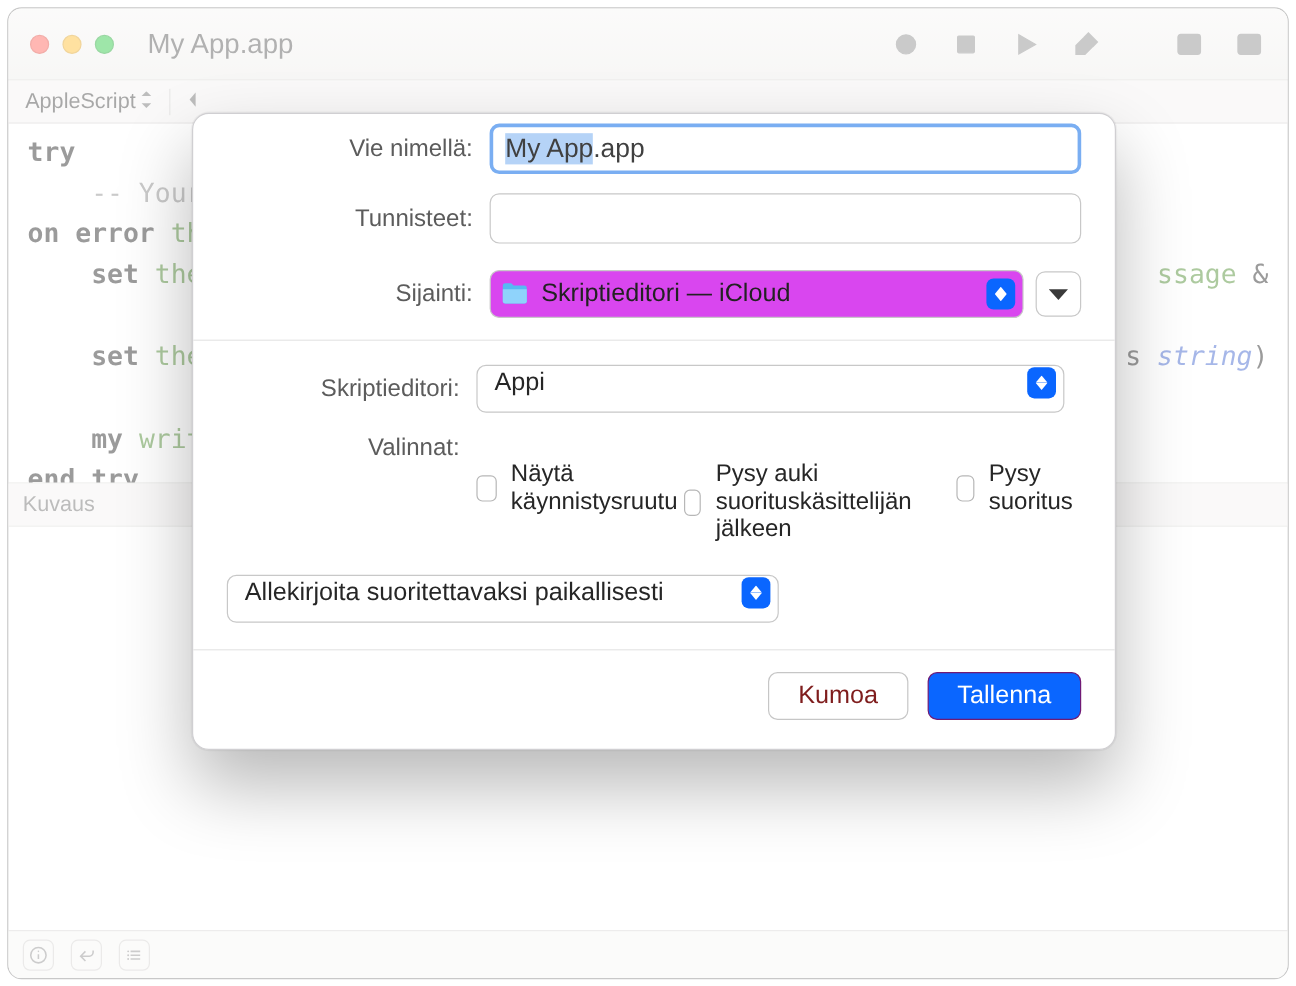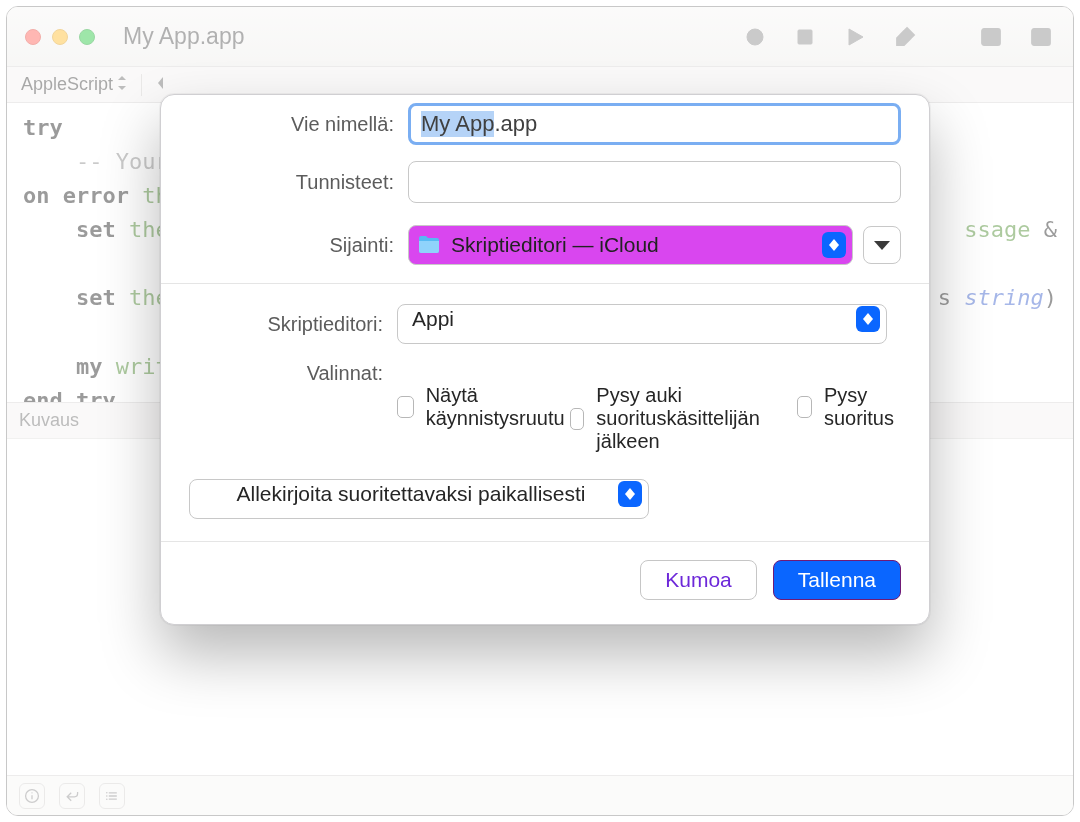--- a/index.html
+++ b/index.html
@@ -121,30 +121,30 @@
     width:38px;height:38px;border:1px solid #c8c8c8;border-radius:8px;
     display:flex;align-items:center;justify-content:center;background:#fff;
   }
   .expand-btn svg{width:16px;height:10px;fill:#3a3a3a;}
   .dropdown{
     height:40px; border:1px solid #c8c8c8; border-radius:8px;
     display:flex; align-items:center; padding:0 6px 11px 14px; background:#fff;
   }
   .dropdown .dd-text{flex:1; font-size:21px;}
   .dropdown.w1{ width:490px; }
-  .dropdown.w2{ width:460px;text-align:center; }
+  .dropdown.w2{ width:460px; }
   .check-row{ display:flex; align-items:center; gap:12px; margin-bottom:8px; }
   .checkbox{
     width:22px;height:22px;border:1px solid #b7b7b7;border-radius:5px;background:#fff;
   }
   .btn{
     height:40px; padding:0 24px; border-radius:8px; font-size:21px;
     display:flex; align-items:center; justify-content:center; cursor:pointer;
   }
-  .btn.secondary{ background:#fff; border:1px solid #c6c6c6; color:#6d28d9;}
+  .btn.secondary{ background:#fff; border:1px solid #c6c6c6; color:#7f1d1d;}
   .btn.primary{ background:#0a66ff; color:#fff; border:1px solid #701a75; font-weight:500;}
 </style>
 </head>
 <body>
 
 <div class="window">
 
   <div class="titlebar">
     <div class="traffic">
       <div class="tl red"></div>

